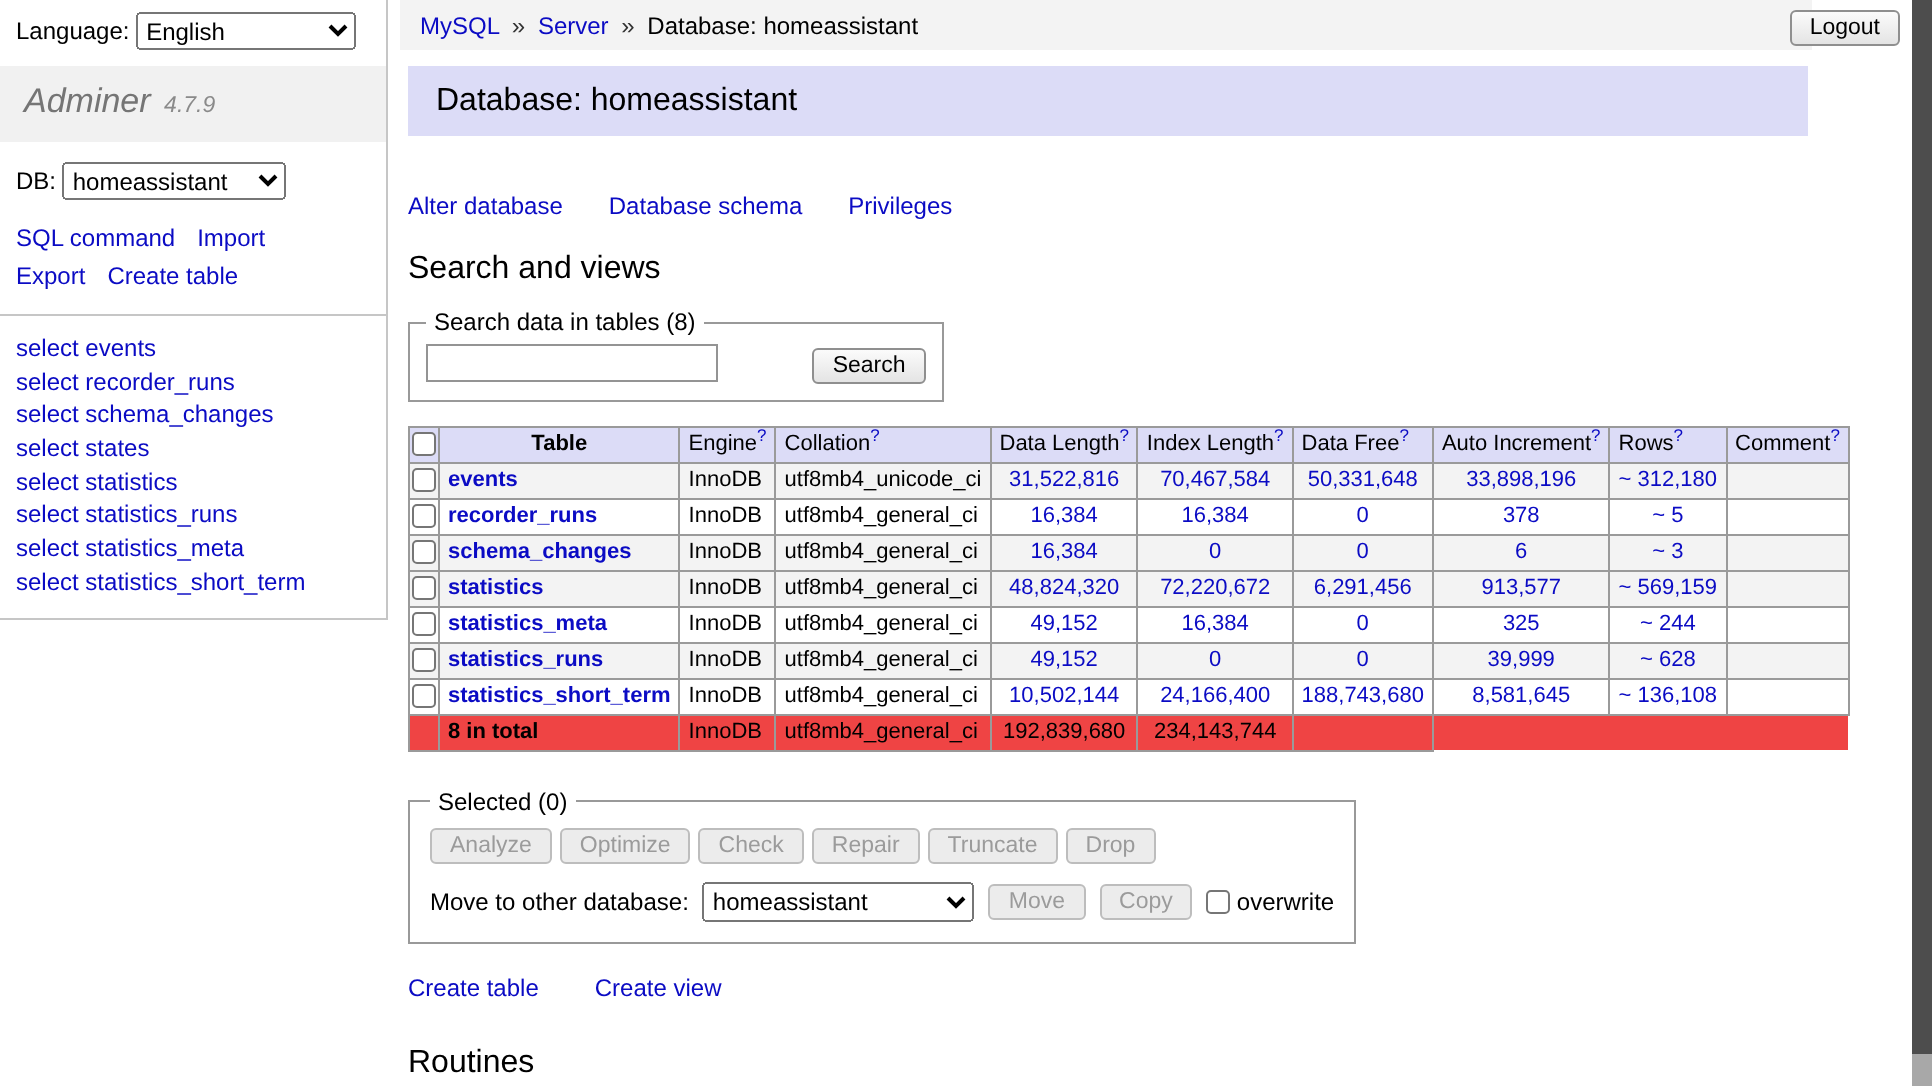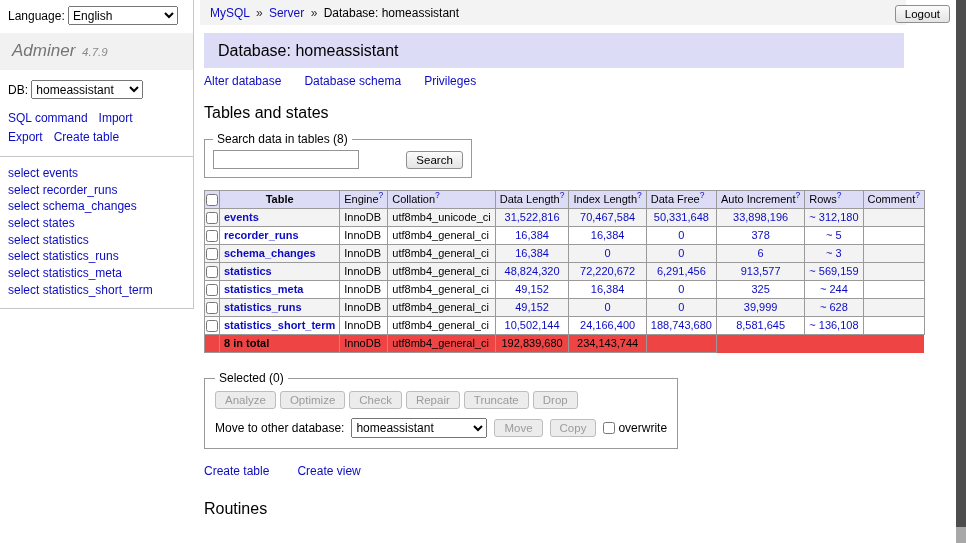--- a/index.html
+++ b/index.html
@@ -33,21 +33,21 @@
   
   #content { position: absolute; left: 194px; top: 0; right: 60px; }
   #breadcrumb { background: var(--crumb, #f3f3f3); padding: 6px 10px 5px; margin-left: 6px; line-height: 14px; }
   #breadcrumb .sep { color: #333; margin: 0 3px; }
   #logout { position: absolute; top: 5px; right: 16px; z-index: 60; }
 
   h2#page-title { margin: 8px 2px 0 10px; padding: 8px 14px; background: var(--accent, #dcdcf7);
                   font-size: 16px; font-weight: 400; line-height: 19px; }
   #body-area { padding-left: 10px; }
 
-  .top-links { margin: 6px 0 0; }
+  .top-links { margin: 28px 0 0; }
   .top-links a { margin-right: 23px; }
 
   h3 { font-size: 16px; font-weight: 400; margin: 16px 0 0; line-height: 18px; }
 
   fieldset { display: inline-block; border: 1px solid #999; margin: 10px 0 0; padding: 4px 8px 8px; background: #fff; }
   legend { font-size: 12px; padding: 0 4px; }
   #search-input { width: 146px; height: 19px; border: 1px solid #949494; padding: 1px 4px; font-size: 12px; margin-right: 44px; }
 
   button { font-family: "Liberation Sans", "DejaVu Sans", sans-serif; font-size: 11.5px;
            padding: 2px 9px; border: 1px solid #8f8f8f; border-radius: 3px;
@@ -132,21 +132,21 @@
     <a>Server</a>
     <span class="sep">»</span>
     <span>Database: homeassistant</span>
   </div>
 
   <h2 id="page-title">Database: homeassistant</h2>
 
   <div id="body-area">
     <p class="top-links"><a>Alter database</a><a>Database schema</a><a>Privileges</a></p>
 
-    <h3>Tables and states</h3>
+    <h3>Search and views</h3>
 
     <fieldset id="search-fieldset">
       <legend>Search data in tables (8)</legend>
       <input id="search-input" type="text" value="" style="">
       <button>Search</button>
     </fieldset>
 
     <table id="tables">
       <colgroup>
         <col style="width:26px">

